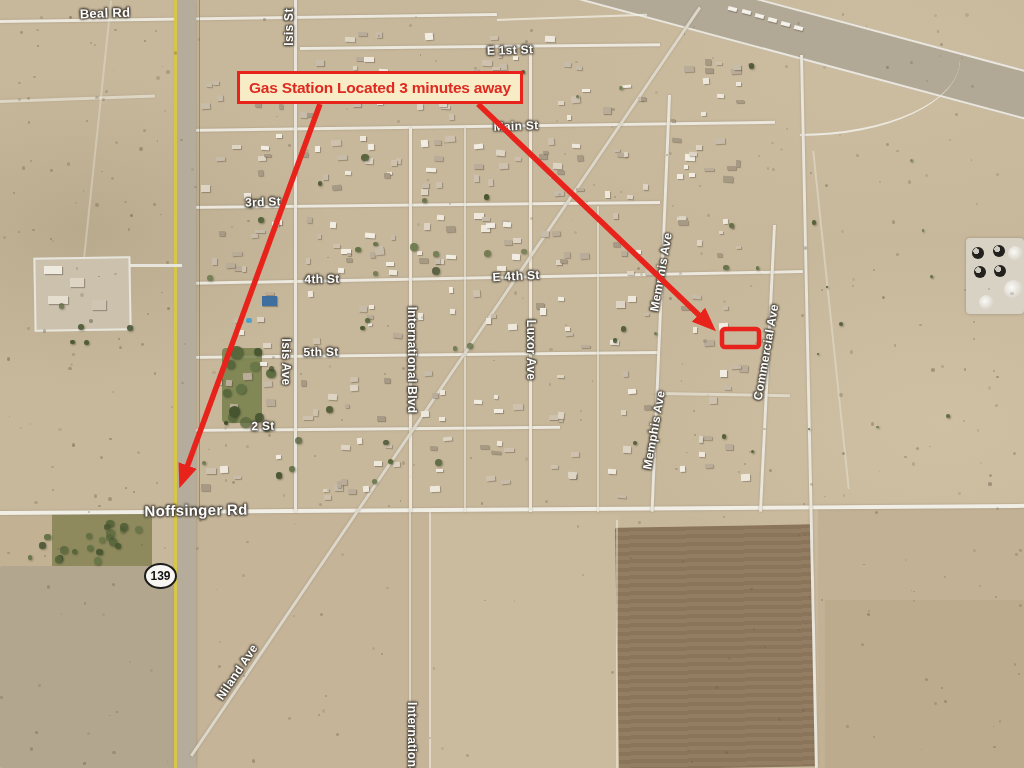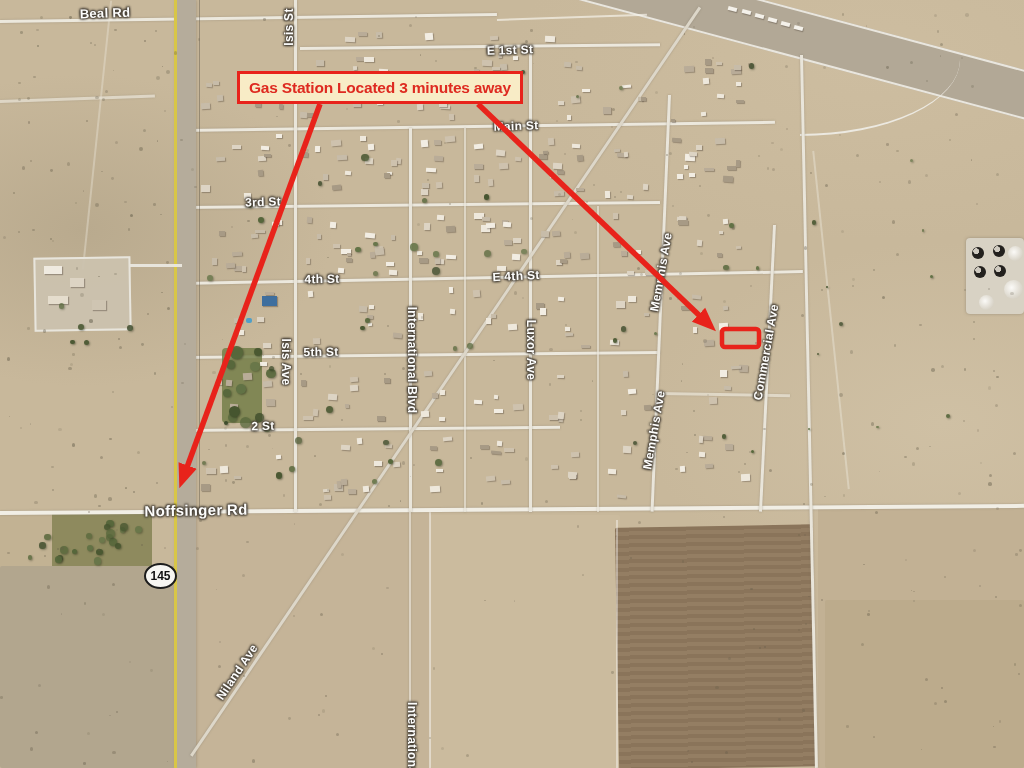--- a/index.html
+++ b/index.html
@@ -942,21 +942,21 @@
     <div class="lbl" style="left:412px;top:360px;transform:translate(-50%,-50%) rotate(90deg);">International Blvd</div>
     <div class="lbl" style="left:531px;top:350px;transform:translate(-50%,-50%) rotate(90deg);">Luxor Ave</div>
     <div class="lbl" style="left:661px;top:272px;transform:translate(-50%,-50%) rotate(-80deg);">Memphis Ave</div>
     <div class="lbl" style="left:654px;top:430px;transform:translate(-50%,-50%) rotate(-80deg);">Memphis Ave</div>
     <div class="lbl" style="left:766px;top:352px;transform:translate(-50%,-50%) rotate(-80deg);">Commercial Ave</div>
     <div class="lbl" style="left:237px;top:672px;transform:translate(-50%,-50%) rotate(-56deg);">Niland Ave</div>
     <div class="lbl" style="left:412px;top:740px;transform:translate(-50%,-50%) rotate(90deg);">International</div>
   </div>
 
   <div id="shield">
-    <span>145</span>
+    <span>139</span>
   </div>
 
   <svg id="annot-svg" width="1024" height="768" viewBox="0 0 1024 768">
     <defs>
       <marker id="ah" viewBox="0 0 10 8" refX="2" refY="4" markerWidth="4.4" markerHeight="3.8" orient="auto">
         <path d="M0,0 L10,4 L0,8 z" style="fill:var(--annot,#e8231b)"></path>
       </marker>
     </defs>
     <line x1="320" y1="104" x2="186" y2="470" style="stroke:var(--annot,#e8231b);stroke-width:5.5" marker-end="url(#ah)"></line>
     <line x1="478" y1="104" x2="702" y2="318" style="stroke:var(--annot,#e8231b);stroke-width:5.5" marker-end="url(#ah)"></line>

